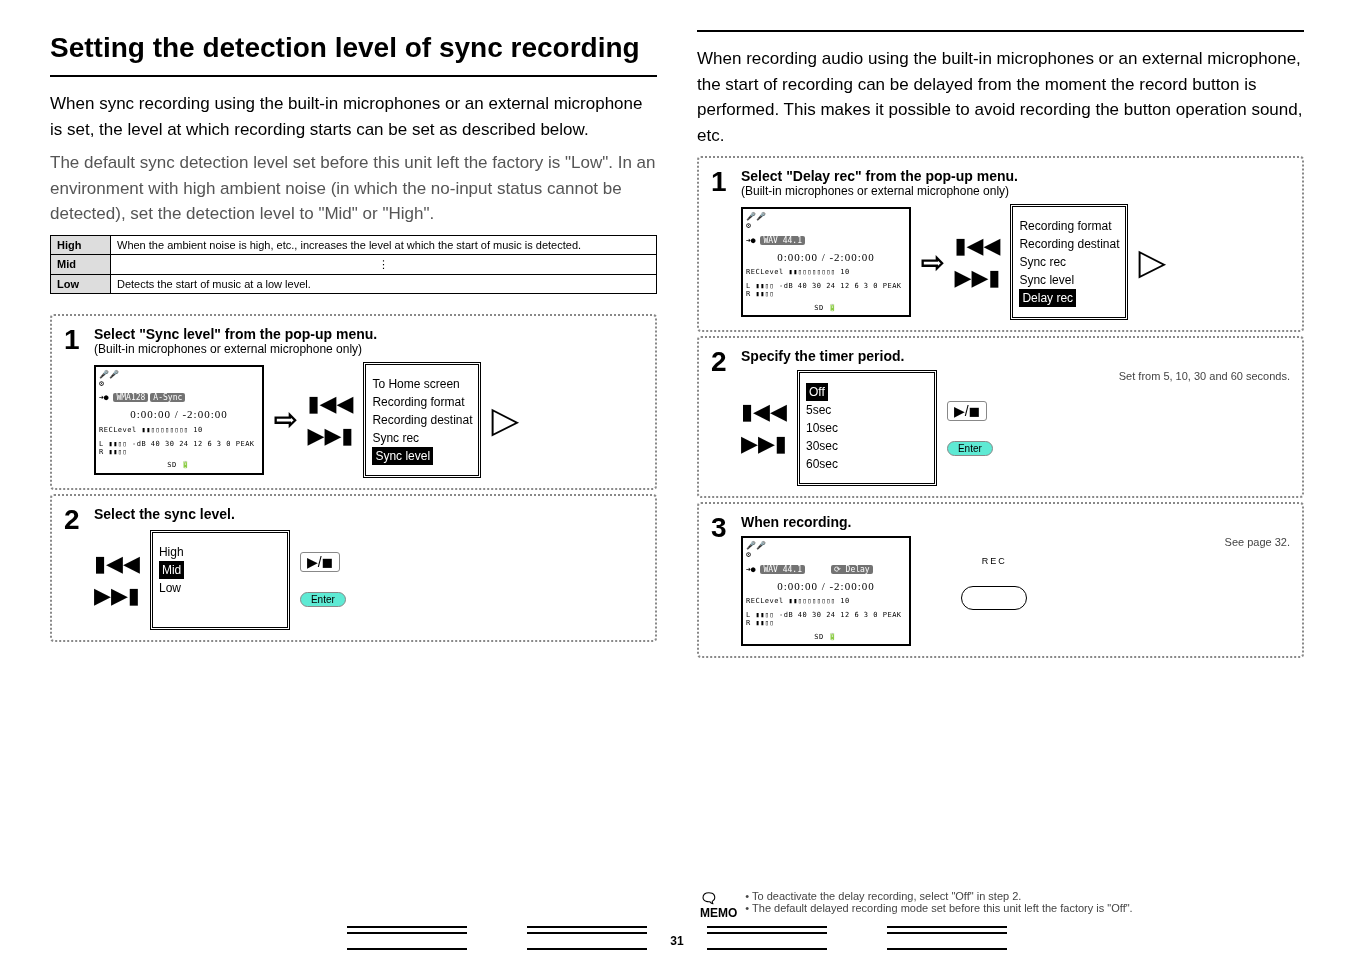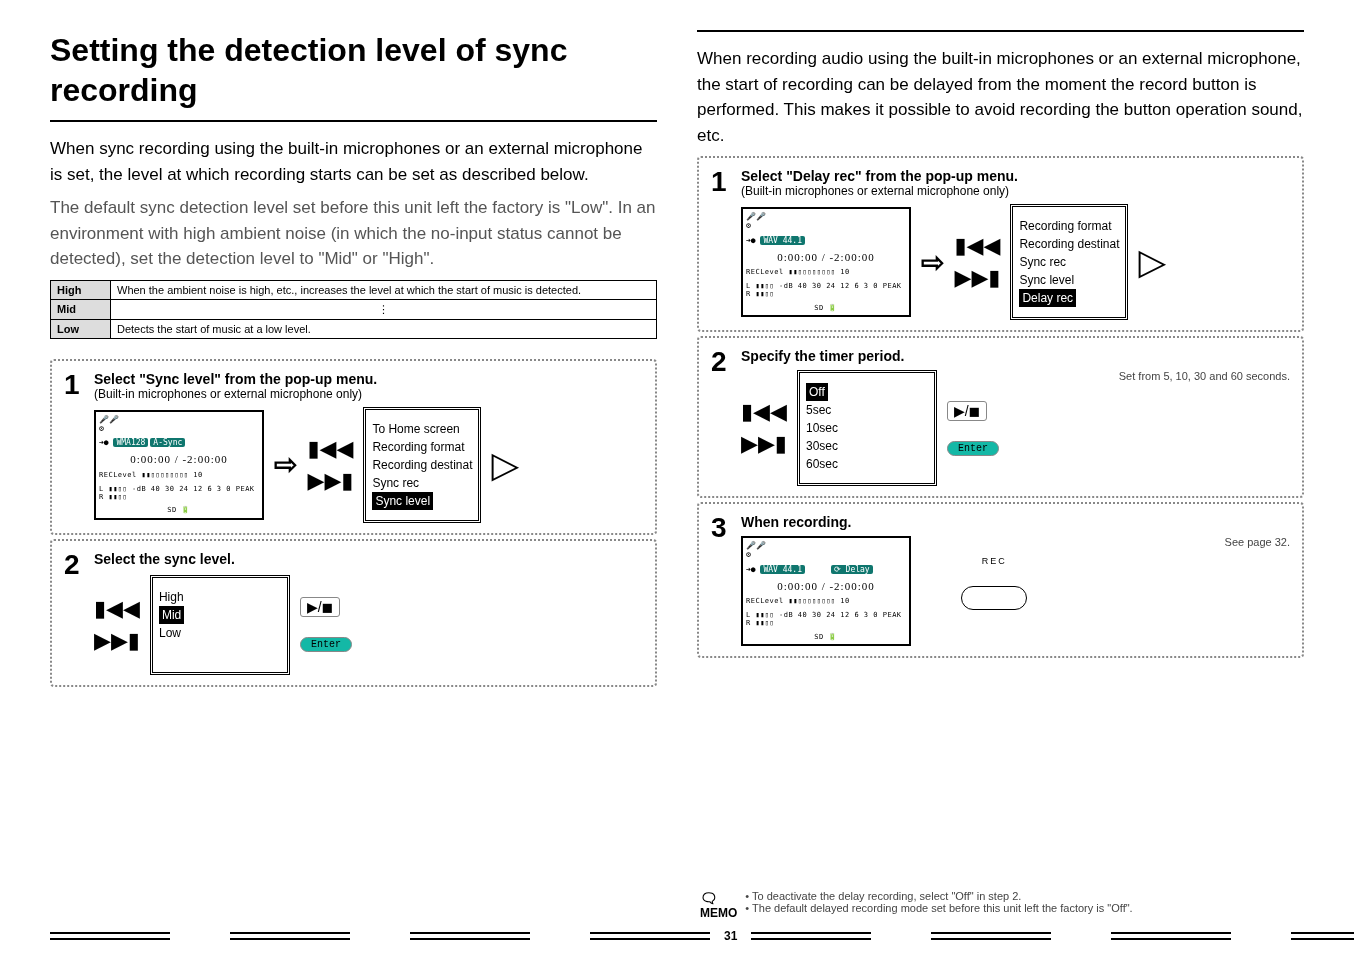--- a/index.html
+++ b/index.html
@@ -8,21 +8,21 @@
     background: #fff;
     color: #000;
     width: 1354px;
     height: 954px;
     position: relative;
     padding: 30px 50px 0 50px;
     display: flex;
     gap: 40px;
   }
   .col { flex: 1; min-width: 0; }
-  h2 { font-size: 32px; font-weight: 700; margin-bottom: 10px; line-height: 1.25; }
+  h2 { font-size: 28px; font-weight: 700; margin-bottom: 10px; line-height: 1.25; }
   .rule { height: 2px; background: #000; margin-bottom: 14px; }
   p.body { font-size: 17px; line-height: 1.5; margin-bottom: 8px; }
 
   table.levels { width: 100%; border-collapse: collapse; font-size: 11px; margin-top: 6px; margin-bottom: 20px; }
   table.levels td { border: 1px solid #000; padding: 3px 6px; }
   table.levels td:first-child { background: #ddd; font-weight: 700; width: 60px; }
 
   .step { display: flex; align-items: flex-start; border: 2px dotted #888; border-radius: 4px; padding: 10px 12px; margin-bottom: 6px; position: relative; }
   .step + .step { margin-top: -2px; }
   .stepnum { font-size: 28px; font-weight: 700; width: 30px; flex: none; line-height: 1; }
@@ -31,49 +31,50 @@
   .stepsub { font-size: 12px; margin-bottom: 6px; }
 
   .row { display: flex; align-items: center; gap: 10px; }
 
   .lcd {
     width: 170px; height: 110px; border: 2px solid #000; background: #fff;
     font-family: monospace; font-size: 8px; color: #000; padding: 3px;
     display: flex; flex-direction: column; justify-content: space-between;
   }
   .lcd .icons { font-size: 8px; }
-  .lcd .tag { display:inline-block; background:#0f766e; color:#fff; border-radius:2px; padding:0 3px; font-size:8px; margin-right:2px;}
+  .lcd .tag { display:inline-block; background:#737373; color:#fff; border-radius:2px; padding:0 3px; font-size:8px; margin-right:2px;}
   .lcd .time { font-size: 11px; text-align:center; letter-spacing:1px;font-family:Liberation Serif, serif;}
   .lcd .bar { font-size:7px; letter-spacing:0.5px; }
 
   .arrow-in { font-size: 28px; font-weight: 700; }
   .navcol { display:flex; flex-direction:column; gap:6px; align-items:center; }
   .nav-icon { font-size: 22px; }
 
   .menu {
     border: 3px double #000; padding: 10px 6px; background:#fff;
     font-size: 12px; line-height:1.5;
   }
   .menu .sel { background:#000; color:#fff; padding:0 3px; display:inline-block; }
 
   .big-right { font-size: 36px; font-weight: 400; }
 
-  .pill { display:inline-block; border:1px solid #888; border-radius:10px; background:#14b8a6; padding:1px 10px; font-size:10px;font-family:Liberation Mono, monospace; }
+  .pill { display:inline-block; border:1px solid #888; border-radius:10px; background:#5eead4; padding:1px 10px; font-size:10px; }
   .small-icon { font-size:14px; border:1px solid #888; padding:1px 6px; border-radius:3px; }
 
   .note { font-size: 11px; color: #444; }
 
   .memo-block { position: absolute; left: 700px; bottom: 34px; display:flex; align-items:flex-start; gap:8px; }
   .memo-label { font-weight:700; font-size:12px; }
   .memo-label .bubble { font-size: 14px; }
 
   .footer {
     position:absolute; left:0; right:0; bottom:8px; height:20px;
     display:flex; align-items:center; justify-content:space-between; padding:0 50px;
     font-size:12px;
+    flex-direction:column;
   }
   .footer .bars { flex:1; display:flex; gap:60px; }
   .footer .bars div { border-top:2px solid #000; border-bottom:2px solid #000; height:8px; width:120px; }
   .footer .pgnum { font-weight:700; margin:0 14px; }
 
   .rec-btn { display:inline-block; border:1px solid #000; border-radius:12px; padding:2px 30px; }
 </style>
 </head>
 <body>
 

